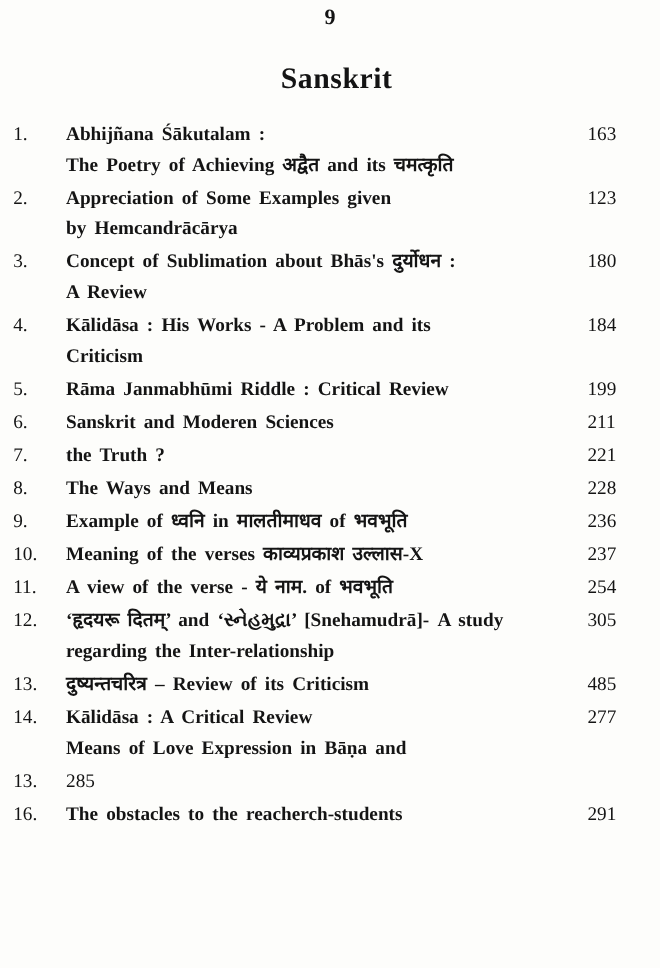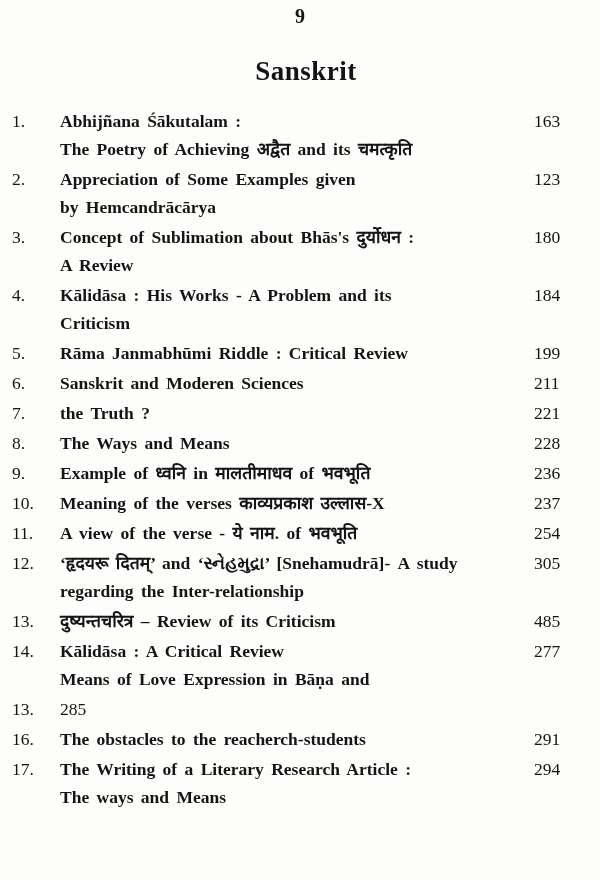--- a/index.html
+++ b/index.html
@@ -190,23 +190,15 @@
     </div>
 
     <div class="row">
       <div class="num">16.</div>
       <div class="title">
         <div>The obstacles to the reacherch-students</div>
       </div>
       <div class="pg">291</div>
     </div>
 
-    <div class="row">
-      <div class="num">17.</div>
-      <div class="title">
-        <div>The Writing of a Literary Research Article :</div>
-        <div>The ways and Means</div>
-      </div>
-      <div class="pg">294</div>
-    </div>
 
   </div>
 </div>
 
 </body></html>

